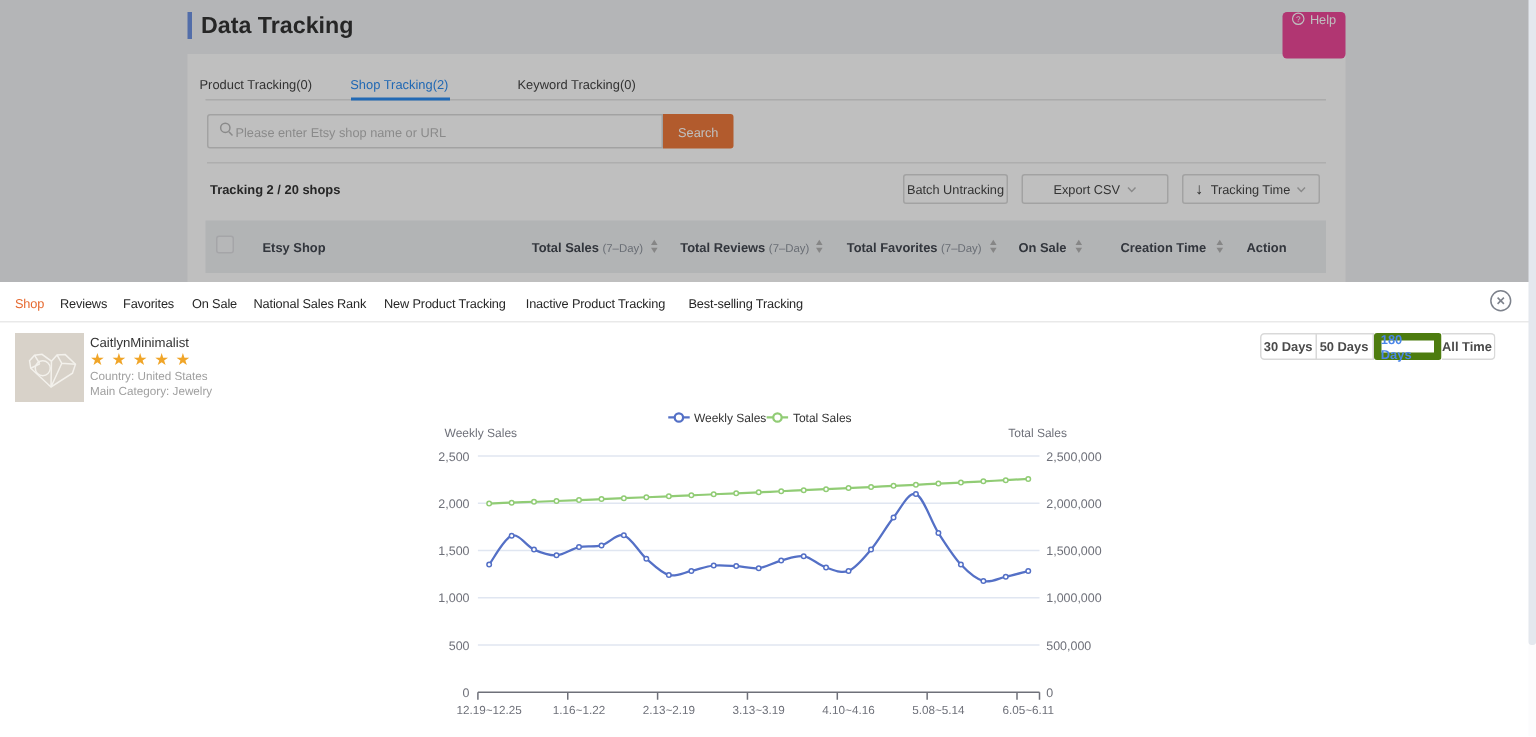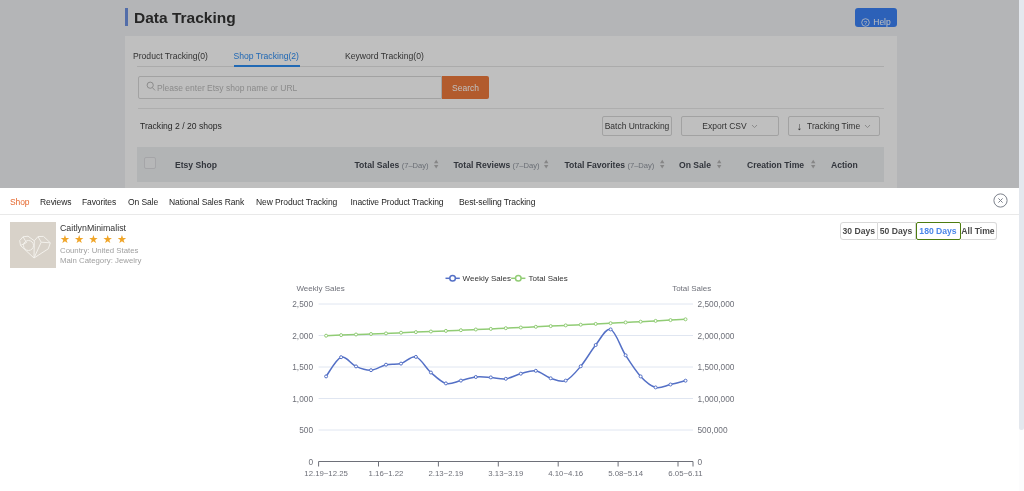--- a/index.html
+++ b/index.html
@@ -3,50 +3,50 @@
 <meta charset="utf-8">
 <style>
 * { margin:0; padding:0; box-sizing:border-box; }
 html,body { width:1024px; height:491px; overflow:hidden; font-family:"Liberation Sans", sans-serif; }
 body { position:relative; background:#fff; }
 .abs { position:absolute; }
 #top { left:0; top:0; width:1024px; height:188px; background:#f0f2f5; overflow:hidden; }
 #card { left:125px; top:36px; width:772px; height:152px; background:#fff; }
 #tbar { left:125px; top:8px; width:3px; height:18px; background:#6e92e2; }
 #title { left:134px; top:9px; font-size:15.5px; font-weight:bold; color:#333; }
-#help { left:855px; top:8px; width:42px; height:19px; background:#3b82f6; border-radius:3px; color:#fff; font-size:8.5px; display:flex; align-items:flex-end; justify-content:center; gap:3px; }
+#help { left:855px; top:8px; width:42px; height:31px; background:#ec4899; border-radius:3px; color:#fff; font-size:8.5px; display:flex; align-items:flex-start; justify-content:center; gap:3px; }
 .tabtxt { top:51px; font-size:8.6px; color:#454545; }
 .tabtxt.act { color:#2d8cf0; }
 #tabline { left:137px; top:66px; width:747px; height:1px; background:#e4e4e4; }
 #tabul { left:233.5px; top:64.5px; width:66px; height:2px; background:#2d8cf0; }
 #sinput { left:138px; top:76px; width:304px; height:23px; border:1px solid #d9d9d9; border-radius:2px 0 0 2px; background:#fff; }
 #sph { left:157px; top:83px; font-size:8.5px; color:#b9b9b9; }
 #sbtn { left:442px; top:76px; width:47px; height:23px; background:#ee7a3c; border-radius:0 2px 2px 0; color:#fff; font-size:8.5px; display:flex; align-items:center; justify-content:center; }
 #div1 { left:138px; top:108px; width:746px; height:1px; background:#e8e8e8; }
-#trk { left:140px; top:121px; font-size:8.6px; font-weight:normal; color:#333; }
+#trk { left:140px; top:121px; font-size:8.6px; font-weight:bold; color:#333; }
 .btn { top:116px; height:20px; border:1px solid #d9d9d9; border-radius:2px; background:#fff; color:#454545; font-size:8.5px; display:flex; align-items:center; justify-content:center; gap:4px; }
 #thead { left:137px; top:147px; width:747px; height:35px; background:#eef0f2; }
 #cb { left:144px; top:157px; width:12px; height:12px; border:1px solid #dcddE0; border-radius:2px; background:#f3f4f6; }
 .th { top:160px; font-size:8.6px; font-weight:bold; color:#434851; white-space:nowrap; }
 .th .sub { font-weight:normal; font-size:7.6px; color:#8d939c; }
 #mask { left:0; top:0; width:1024px; height:188px; background:rgba(0,0,0,0.25); }
 #drawer { left:0; top:188px; width:1024px; height:303px; background:#fff; }
 .dtab { top:9px; font-size:8.5px; letter-spacing:-0.1px; color:#262626; }
 .dtab.act { color:#e6692f; }
 #dline { left:0; top:214px; width:1024px; height:1px; background:#e9e9e9; }
 #logo { left:10px; top:222px; width:46px; height:46px; background:#d8d2c9; }
 #shopname { left:60px; top:223px; font-size:8.8px; font-weight:normal; color:#333; }
 #stars { left:60px; top:233px; font-size:11px; color:#f0a528; letter-spacing:4.4px; }
 #country { left:60px; top:246px; font-size:7.8px; color:#a0a0a0; }
 #maincat { left:60px; top:256px; font-size:7.8px; color:#a0a0a0; }
 #tgroup { left:840px; top:222px; height:18px; display:flex; font-size:8.6px; color:#4a4a4a; }
 .tseg { border:1px solid #d9d9d9; border-left-width:0; display:flex; align-items:center; justify-content:center; background:#fff; }
 .tseg:first-child { border-left-width:1px; border-radius:3px 0 0 3px; }
 .tseg:last-child { border-radius:0 3px 3px 0; }
-.tseg.act { border:1px solid #4d7c0f; color:#4a86e8; border-radius:2px; }
+.tseg.act { border:5px solid #4d7c0f; color:#4a86e8; border-radius:2px; }
 #sbar { left:1019px; top:0; width:5px; height:430px; background:#e4e8ee; border-radius:0 0 2px 2px; }
 #sbar2 { left:1019px; top:430px; width:5px; height:61px; background:#fcfcfd; }
 </style>
 </head>
 <body>
 <div id="top" class="abs">
   <div id="card" class="abs"></div>
   <div id="tbar" class="abs"></div>
   <div id="title" class="abs">Data Tracking</div>
   <div id="help" class="abs"><svg width="9" height="9" viewBox="0 0 9 9">

